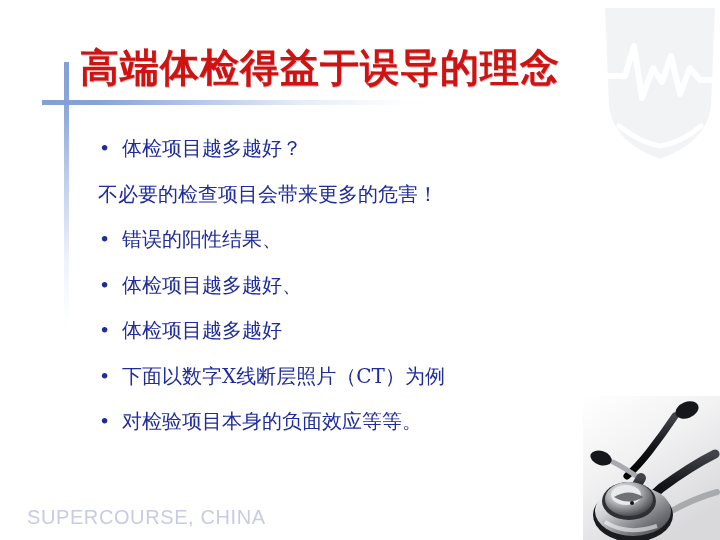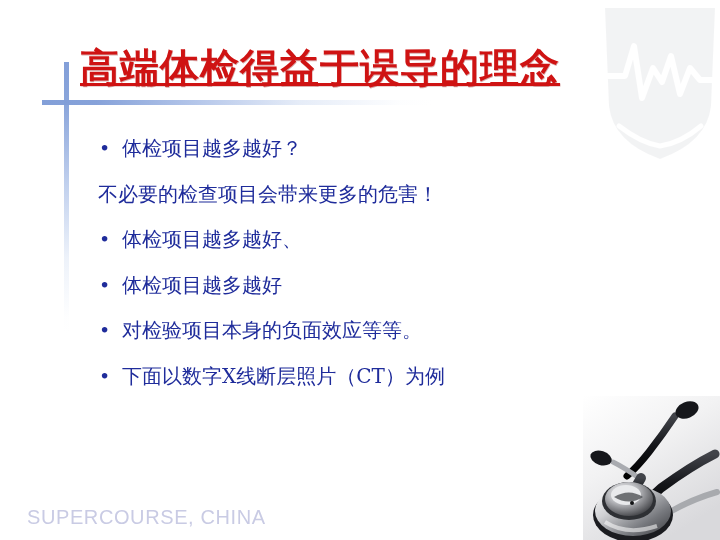--- a/index.html
+++ b/index.html
@@ -80,21 +80,20 @@
     top: 44px;
     width: 580px;
     color: #cf1313;
     font-family: "DejaVu Serif", "Liberation Serif", serif;
     font-weight: bold;
     font-size: 39px;
     line-height: 46px;
     letter-spacing: 1px;
     white-space: nowrap;
     text-shadow: 0.5px 0.5px 0 rgba(140,10,10,0.35);
-    text-decoration: underline;
   }
 
   
   .body-list {
     position: absolute;
     left: 94px;
     top: 126px;
     width: 580px;
   }
   .body-line {
@@ -199,21 +198,22 @@
   </div>
 
   <div class="deco-hline"></div>
   <div class="deco-vline"></div>
 
   <div class="slide-title">高端体检得益于误导的理念</div>
 
   <div class="body-list">
     <div class="body-line bulleted">体检项目越多越好？</div>
     <div class="body-line nobullet">不必要的检查项目会带来更多的危害！</div>
+    <div class="body-line bulleted">错误的阳性结果、</div>
     <div class="body-line bulleted">体检项目越多越好、</div>
     <div class="body-line bulleted">体检项目越多越好</div>
+    <div class="body-line bulleted">下面以数字X线断层照片（CT）为例</div>
     <div class="body-line bulleted">对检验项目本身的负面效应等等。</div>
-    <div class="body-line bulleted">下面以数字X线断层照片（CT）为例</div>
   </div>
 
   <div class="footer">SUPERCOURSE, CHINA</div>
 
 </div>
 
 </body></html>

